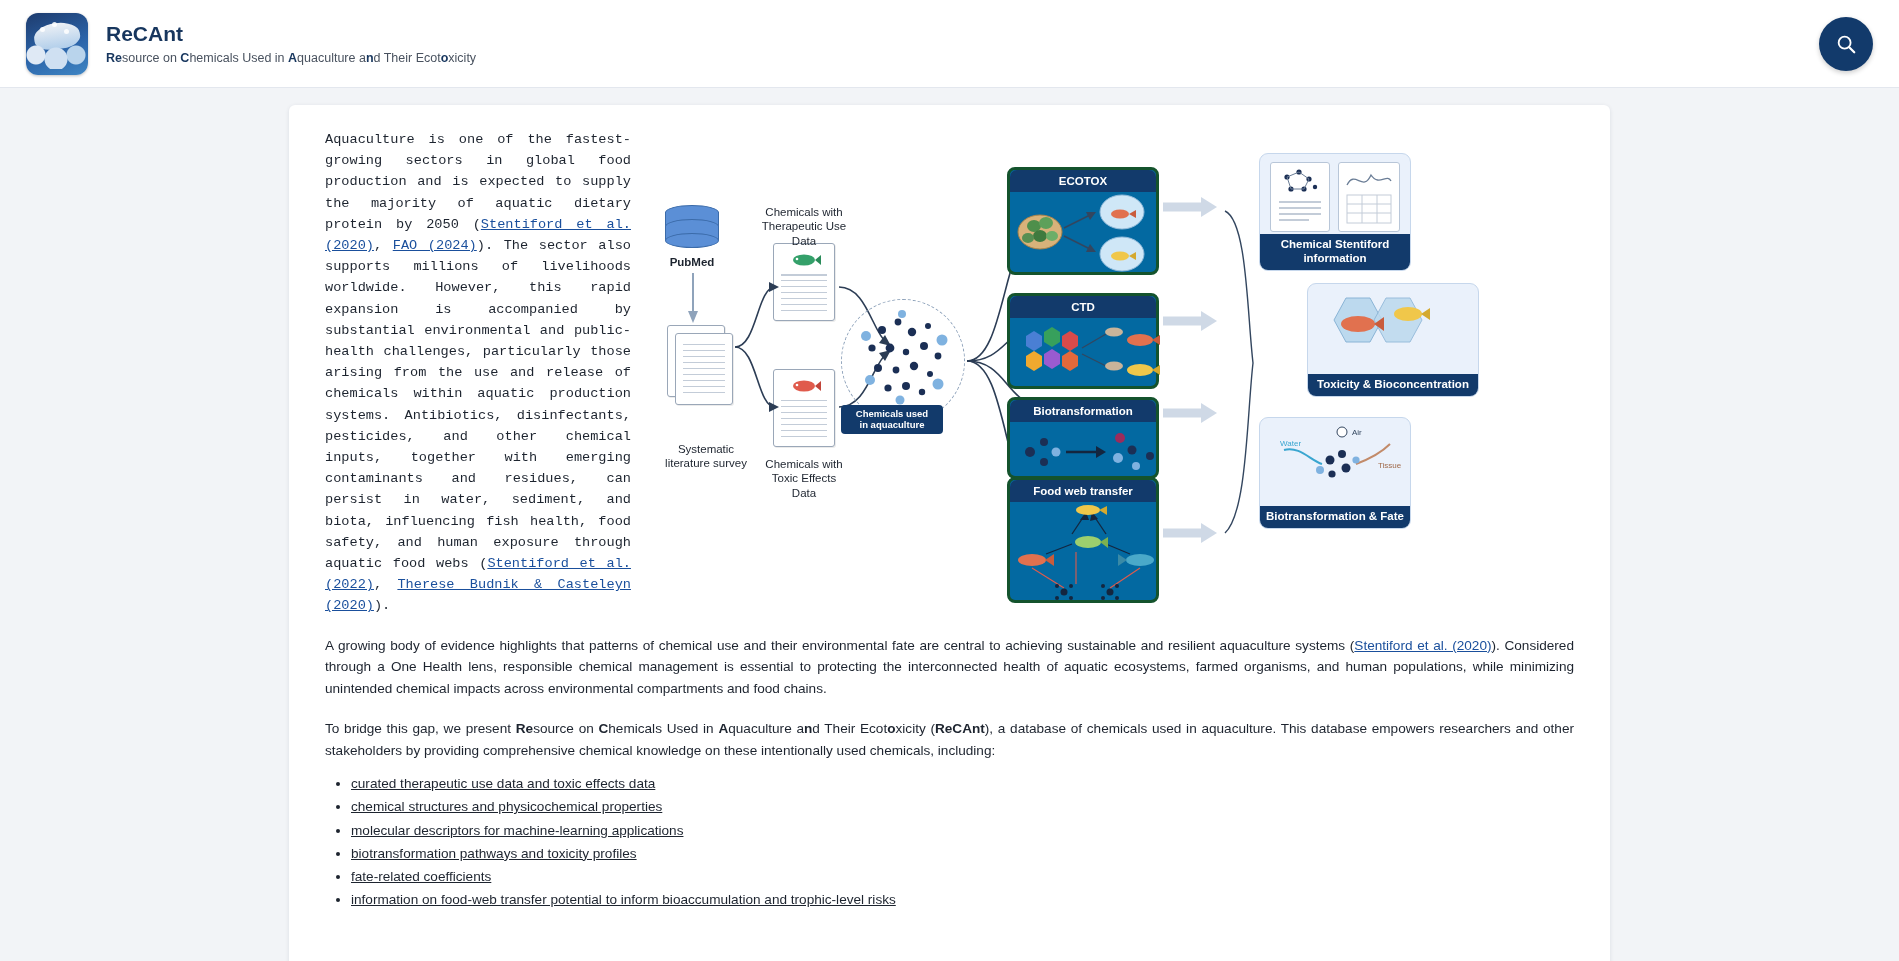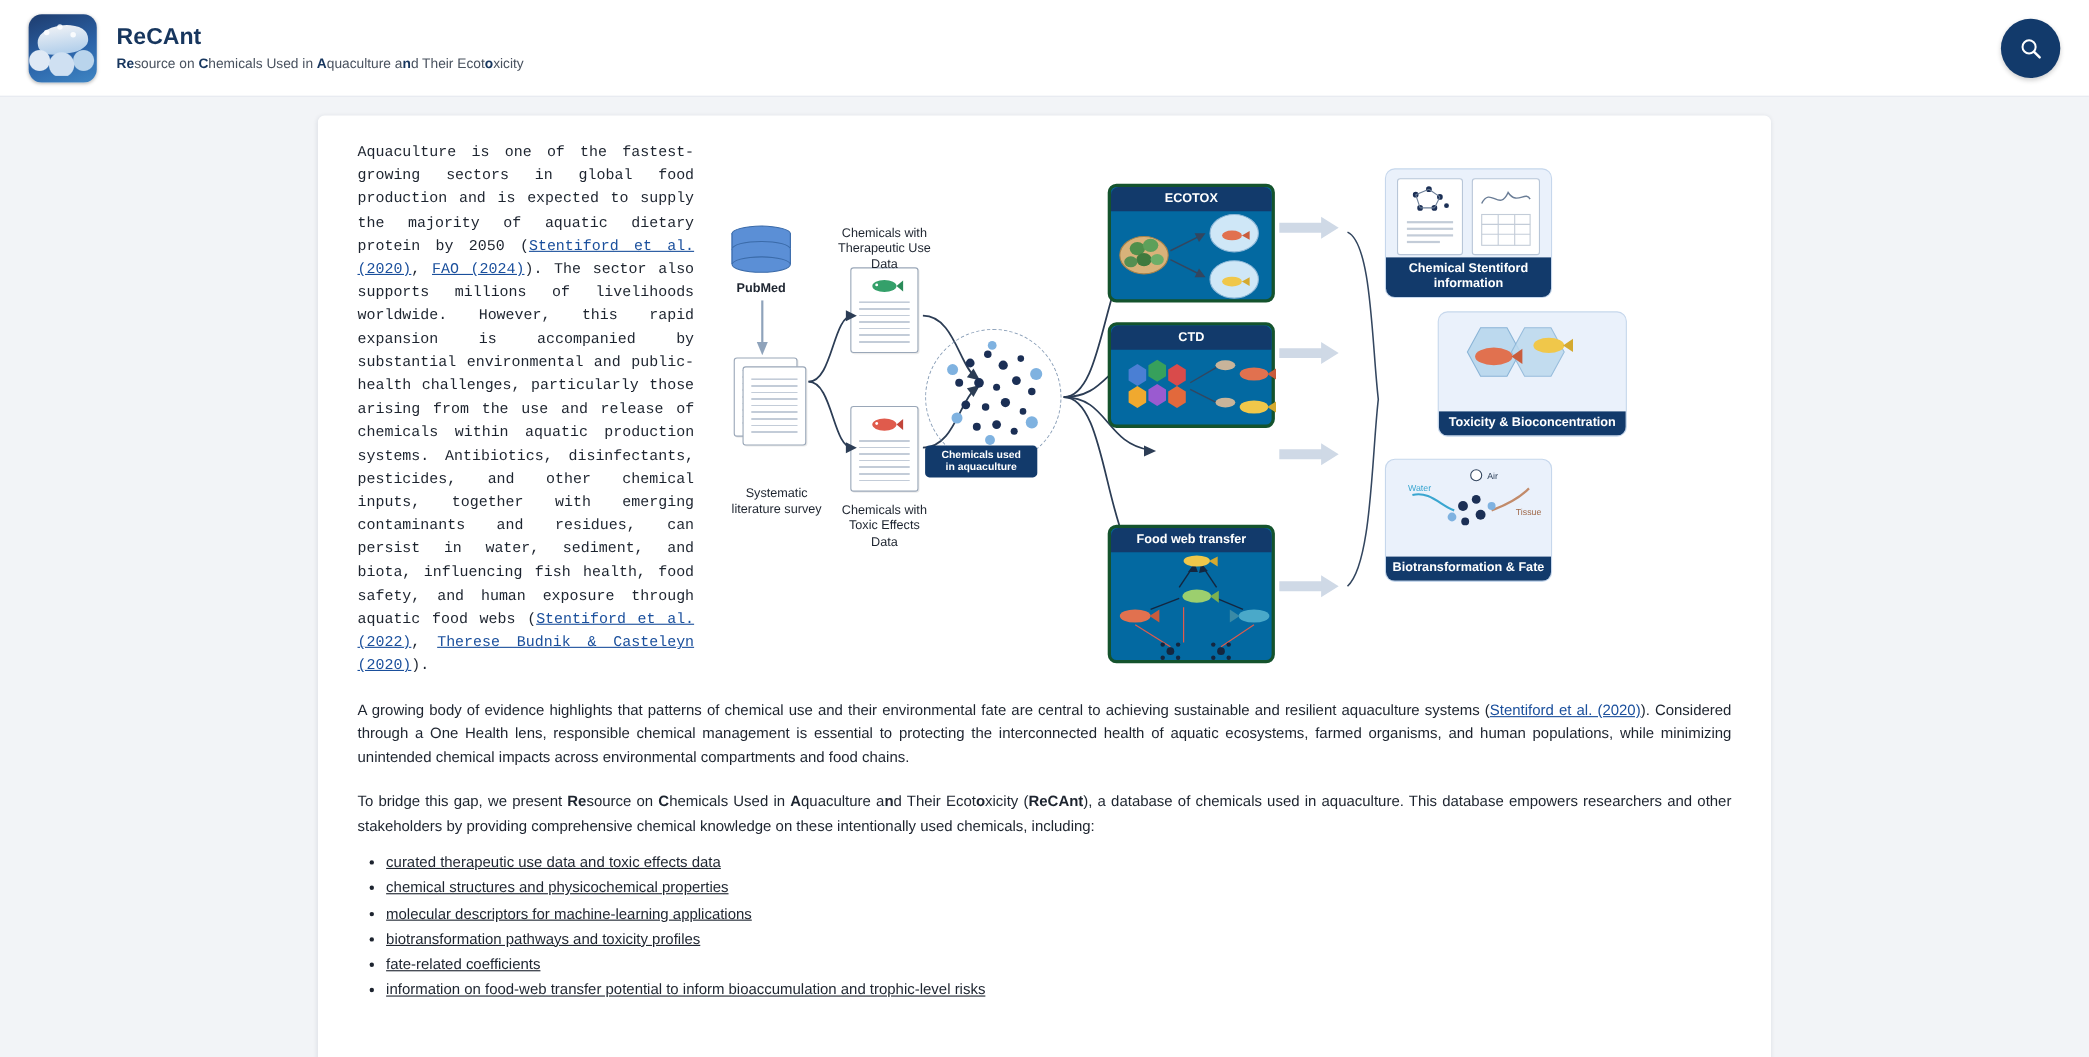--- a/index.html
+++ b/index.html
@@ -397,20 +397,36 @@
             <line x1="72" y1="36" x2="96" y2="48" stroke="#33465f" stroke-width="1.2"></line>
             <ellipse cx="104" cy="14" rx="9" ry="4.5" fill="#c9b49a"></ellipse>
             <ellipse cx="104" cy="48" rx="9" ry="4.5" fill="#c9b49a"></ellipse>
             <ellipse cx="130" cy="22" rx="13" ry="6" fill="#e1714f"></ellipse>
             <polygon points="142,22 150,17 150,27" fill="#c95c3c"></polygon>
             <ellipse cx="130" cy="52" rx="13" ry="6" fill="#f0c74a"></ellipse>
             <polygon points="142,52 150,47 150,57" fill="#d4a92f"></polygon>
           </svg>
         </div>
 
+        <div class="panel" style="left:360px; top:244px; width:152px; height:82px;">
+          <div class="panel-title">Biotransformation</div>
+          <svg style="position:absolute;left:0;top:22px" width="152" height="60" viewBox="0 0 152 60">
+            <circle cx="20" cy="30" r="5" fill="#1b2f55"></circle>
+            <circle cx="34" cy="20" r="4" fill="#1b2f55"></circle>
+            <circle cx="34" cy="40" r="4" fill="#1b2f55"></circle>
+            <circle cx="46" cy="30" r="4.5" fill="#7fb2e0"></circle>
+            <line x1="56" y1="30" x2="90" y2="30" stroke="#14263f" stroke-width="2.6"></line>
+            <polygon points="96,30 86,24 86,36" fill="#14263f"></polygon>
+            <circle cx="110" cy="16" r="5" fill="#9b2c5c"></circle>
+            <circle cx="122" cy="28" r="4.5" fill="#1b2f55"></circle>
+            <circle cx="108" cy="36" r="5" fill="#7fb2e0"></circle>
+            <circle cx="126" cy="44" r="4" fill="#7fb2e0"></circle>
+            <circle cx="140" cy="34" r="4" fill="#1b2f55"></circle>
+          </svg>
+        </div>
 
         <div class="panel" style="left:360px; top:324px; width:152px; height:126px;">
           <div class="panel-title">Food web transfer</div>
           <svg style="position:absolute;left:0;top:22px" width="152" height="104" viewBox="0 0 152 104">
             <line x1="62" y1="32" x2="74" y2="14" stroke="#14263f" stroke-width="1.3"></line>
             <polygon points="76,10 70,18 79,18" fill="#14263f"></polygon>
             <line x1="96" y1="32" x2="84" y2="14" stroke="#14263f" stroke-width="1.3"></line>
             <polygon points="82,10 80,19 88,17" fill="#14263f"></polygon>
             <line x1="36" y1="52" x2="62" y2="42" stroke="#14263f" stroke-width="1.2"></line>
             <line x1="120" y1="52" x2="96" y2="42" stroke="#14263f" stroke-width="1.2"></line>

